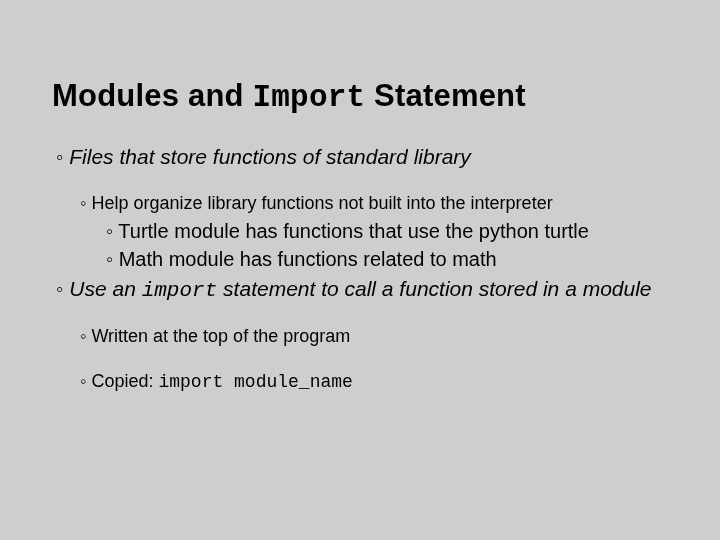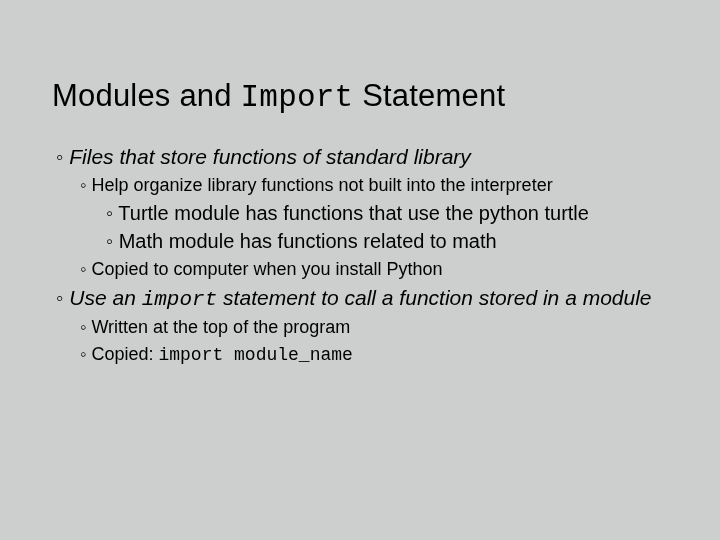--- a/index.html
+++ b/index.html
@@ -12,32 +12,32 @@
     color: #000;
   }
   .slide {
     box-sizing: border-box;
     width: 720px;
     height: 540px;
     padding: 78px 52px 40px 52px;
   }
   .title {
     font-size: 31px;
-    font-weight: 400;
+    font-weight: 700;
     margin-bottom: 30px;
     letter-spacing: 0.2px;
   }
   .l1 {
     font-size: 21px;
     margin: 6px 0 6px 4px;
     font-style: italic;
   }
   .l2 {
     font-size: 18px;
-    margin: 6px 0 6px 28px;
+    margin: 24px 0 6px 28px;
   }
   .l3 {
     font-size: 20px;
     margin: 5px 0 5px 54px;
   }
   .mono {
     font-family: "Courier New", Courier, monospace;
   }
   .italic { }
 </style>
@@ -50,21 +50,20 @@
     <span>Modules and </span><span class="mono">Import</span><span> Statement</span>
   </div>
 
   <div class="l1">◦ Files that store functions of standard library</div>
 
   <div class="l2">◦ Help organize library functions not built into the interpreter</div>
 
   <div class="l3">◦  Turtle module has functions that use the python turtle</div>
   <div class="l3">◦  Math module has functions related to math</div>
 
-  <div class="l2">◦ Copied to computer when you install Python</div>
 
   <div class="l1">
     <span>◦ Use an </span><span class="mono">import</span><span> statement to call a function stored in a module</span>
   </div>
 
   <div class="l2">◦ Written at the top of the program</div>
 
   <div class="l2">
     <span>◦ Copied: </span><span class="mono">import </span><span class="mono italic">module_name</span>
   </div>

